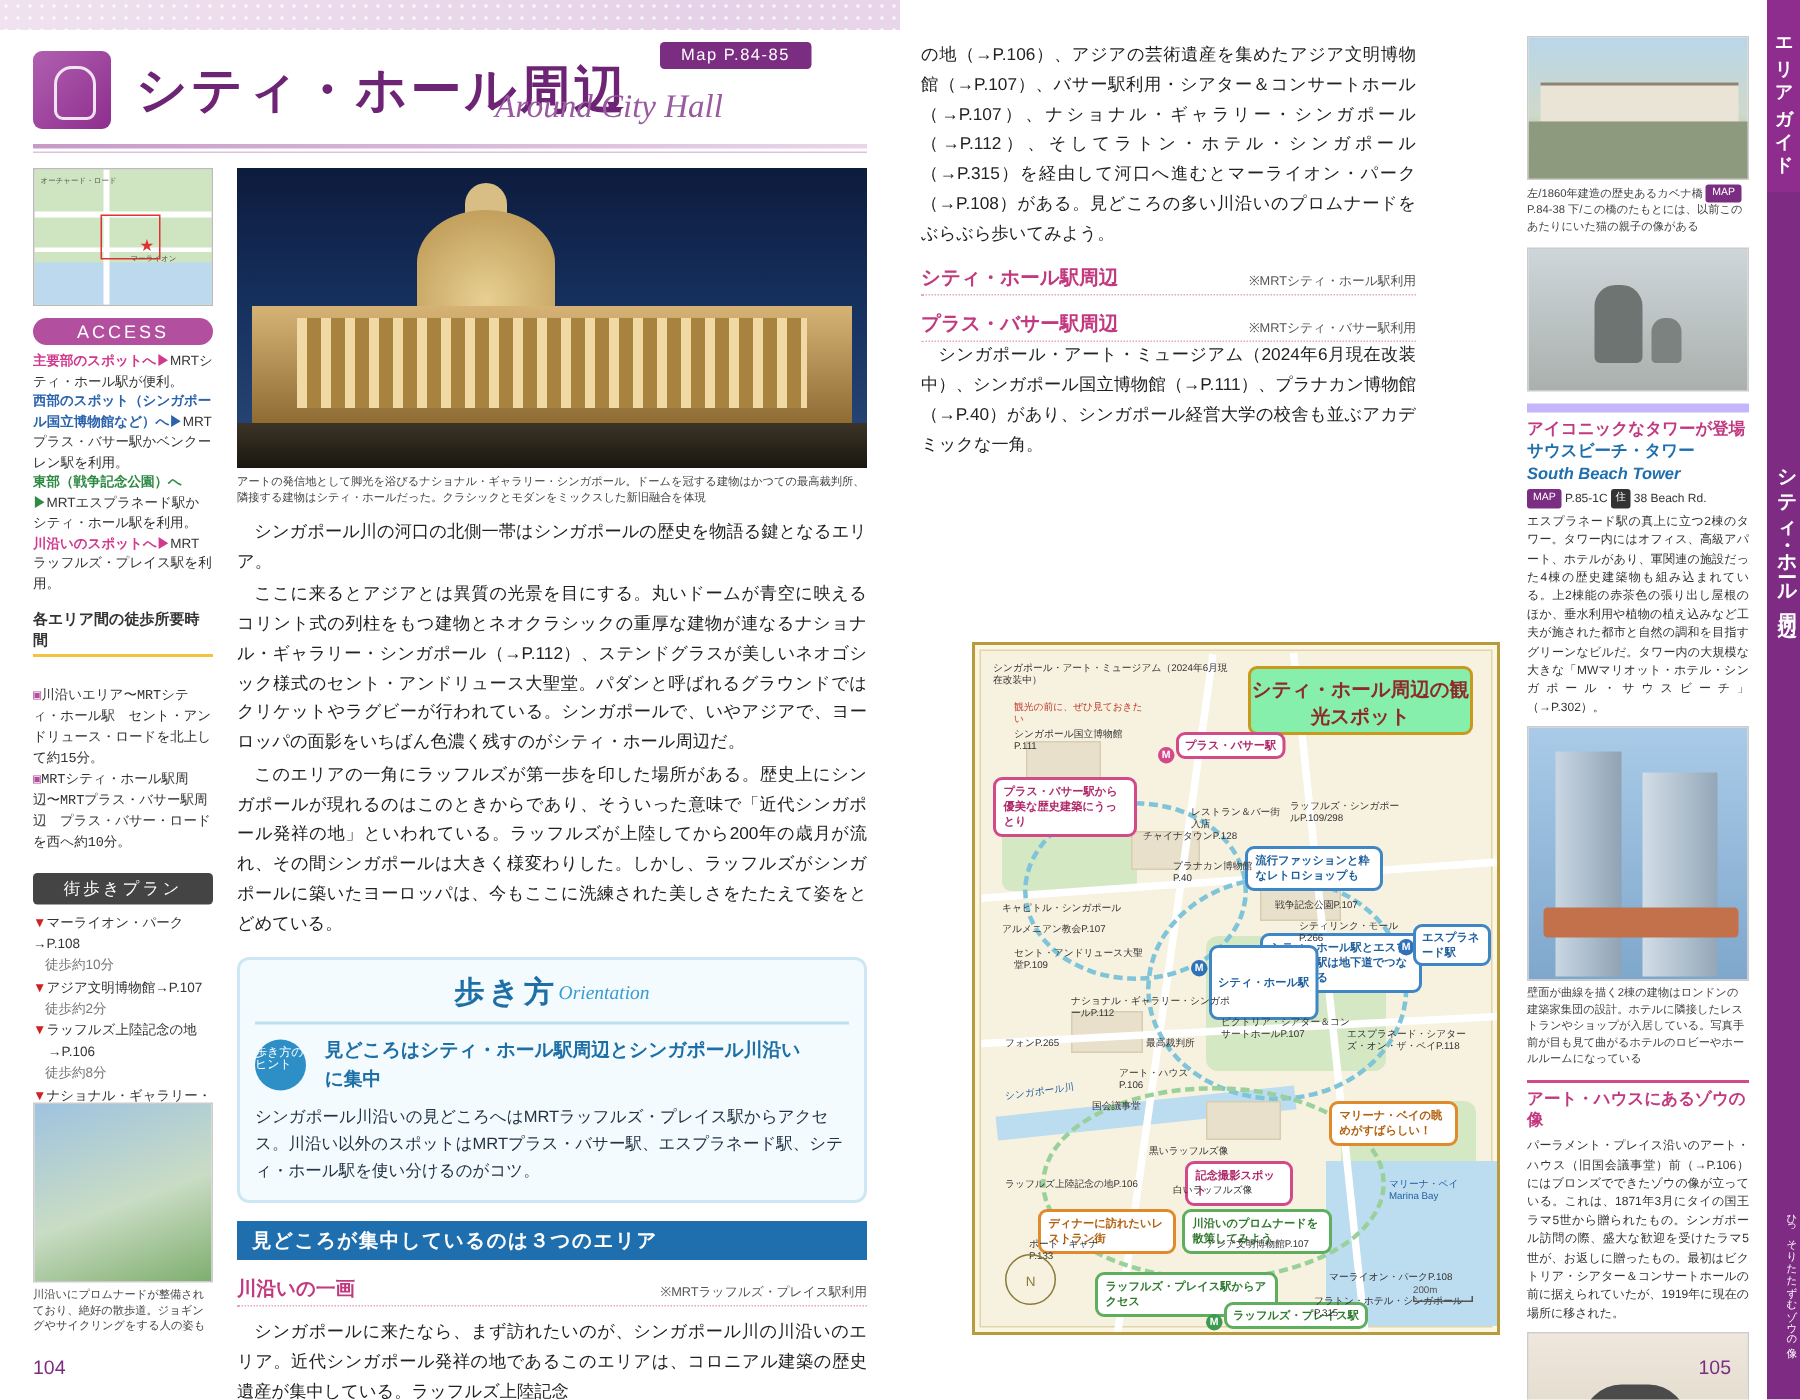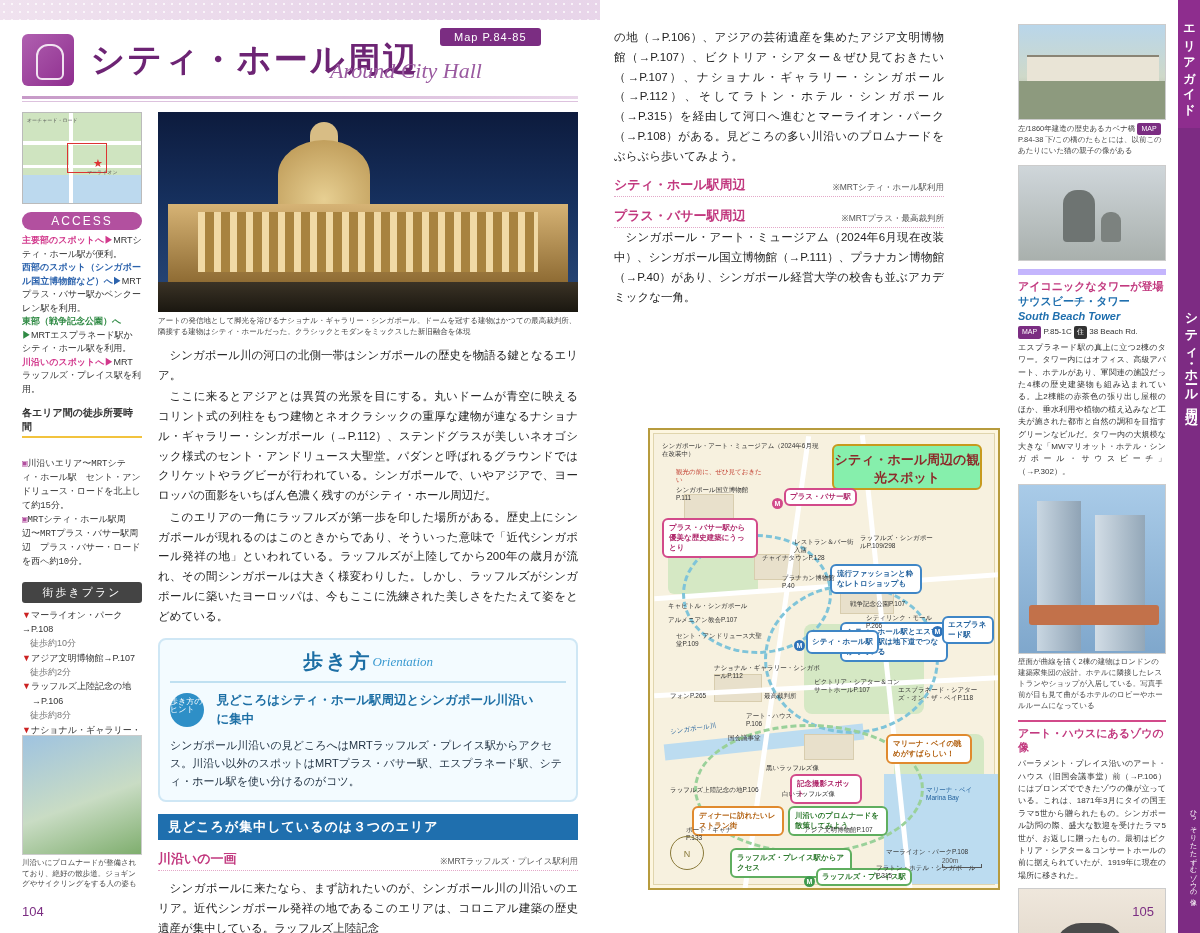--- a/index.html
+++ b/index.html
@@ -394,31 +394,31 @@
 
   <div class="page page-right">
 
     <div class="side-tab"></div>
     <div class="side-tab-top">エリアガイド</div>
     <div class="side-tab-label">シティ・ホール周辺</div>
   </div>
 
   <div class="rcol-text">
     <div class="rbody">
-      <p style="text-indent:0">の地（→P.106）、アジアの芸術遺産を集めたアジア文明博物館（→P.107）、ビクトリア・シアター＆ぜひ見ておきたい（→P.107）、ナショナル・ギャラリー・シンガポール（→P.112）、そしてラトン・ホテル・シンガポール（→P.315）を経由して河口へ進むとマーライオン・パーク（→P.108）がある。見どころの多い川沿いのプロムナードをぶらぶら歩いてみよう。</p>
+      <p style="text-indent:0">の地（→P.106）、アジアの芸術遺産を集めたアジア文明博物館（→P.107）、バサー駅利用・シアター＆コンサートホール（→P.107）、ナショナル・ギャラリー・シンガポール（→P.112）、そしてラトン・ホテル・シンガポール（→P.315）を経由して河口へ進むとマーライオン・パーク（→P.108）がある。見どころの多い川沿いのプロムナードをぶらぶら歩いてみよう。</p>
     </div>
 
     <div class="r-sec-head">
       <span>シティ・ホール駅周辺</span>
       <span class="note">※MRTシティ・ホール駅利用</span>
     </div>
 
     <div class="r-sec-head">
       <span>プラス・バサー駅周辺</span>
-      <span class="note">※MRTプラス・最高裁判所</span>
+      <span class="note">※MRTシティ・バサー駅利用</span>
     </div>
     <div class="rbody">
       <p>シンガポール・アート・ミュージアム（2024年6月現在改装中）、シンガポール国立博物館（→P.111）、プラナカン博物館（→P.40）があり、シンガポール経営大学の校舎も並ぶアカデミックな一角。</p>
     </div>
   </div>
 
   <div class="rside">
 
     <div class="rs-photo" style="background:linear-gradient(180deg,#b9d6ea 0%,#cfd9c9 55%,#9c9a86 100%);">
       <div style="position:absolute;left:8px;top:30px;width:132px;height:26px;background:#e9e4d6;border-top:2px solid #8a8474;"></div>
@@ -505,21 +505,21 @@
       <div class="bm-callout orange" style="left:232px;top:300px;width:86px;">マリーナ・ベイの眺めがすばらしい！</div>
       <div class="bm-callout" style="left:136px;top:340px;width:72px;">記念撮影スポット</div>
 
       <div class="bm-sta" style="left:118px;top:64px;">M</div>
       <div class="bm-callout" style="left:130px;top:54px;padding:2px 4px;">プラス・バサー駅</div>
 
       <div class="bm-sta b" style="left:278px;top:192px;">M</div>
       <div class="bm-callout blue" style="left:288px;top:182px;padding:2px 4px;">エスプラネード駅</div>
 
       <div class="bm-sta b" style="left:140px;top:206px;">M</div>
-      <div class="bm-callout blue" style="left:152px;top:196px;padding:5px 4px;">シティ・ホール駅</div>
+      <div class="bm-callout blue" style="left:152px;top:196px;padding:18px 4px;">シティ・ホール駅</div>
 
       <div class="bm-sta g" style="left:150px;top:442px;">M</div>
       <div class="bm-callout green" style="left:162px;top:434px;padding:2px 4px;">ラッフルズ・プレイス駅</div>
 
       <div class="bm-note" style="left:22px;top:52px;width:82px;">シンガポール国立博物館P.111</div>
       <div class="bm-note" style="left:140px;top:104px;width:62px;">レストラン＆バー街入店</div>
       <div class="bm-note" style="left:108px;top:120px;width:64px;">チャイナタウンP.128</div>
       <div class="bm-note" style="left:128px;top:140px;width:62px;">プラナカン博物館P.40</div>
       <div class="bm-note" style="left:14px;top:168px;width:80px;">キャピトル・シンガポール</div>
       <div class="bm-note" style="left:14px;top:182px;width:76px;">アルメニアン教会P.107</div>

